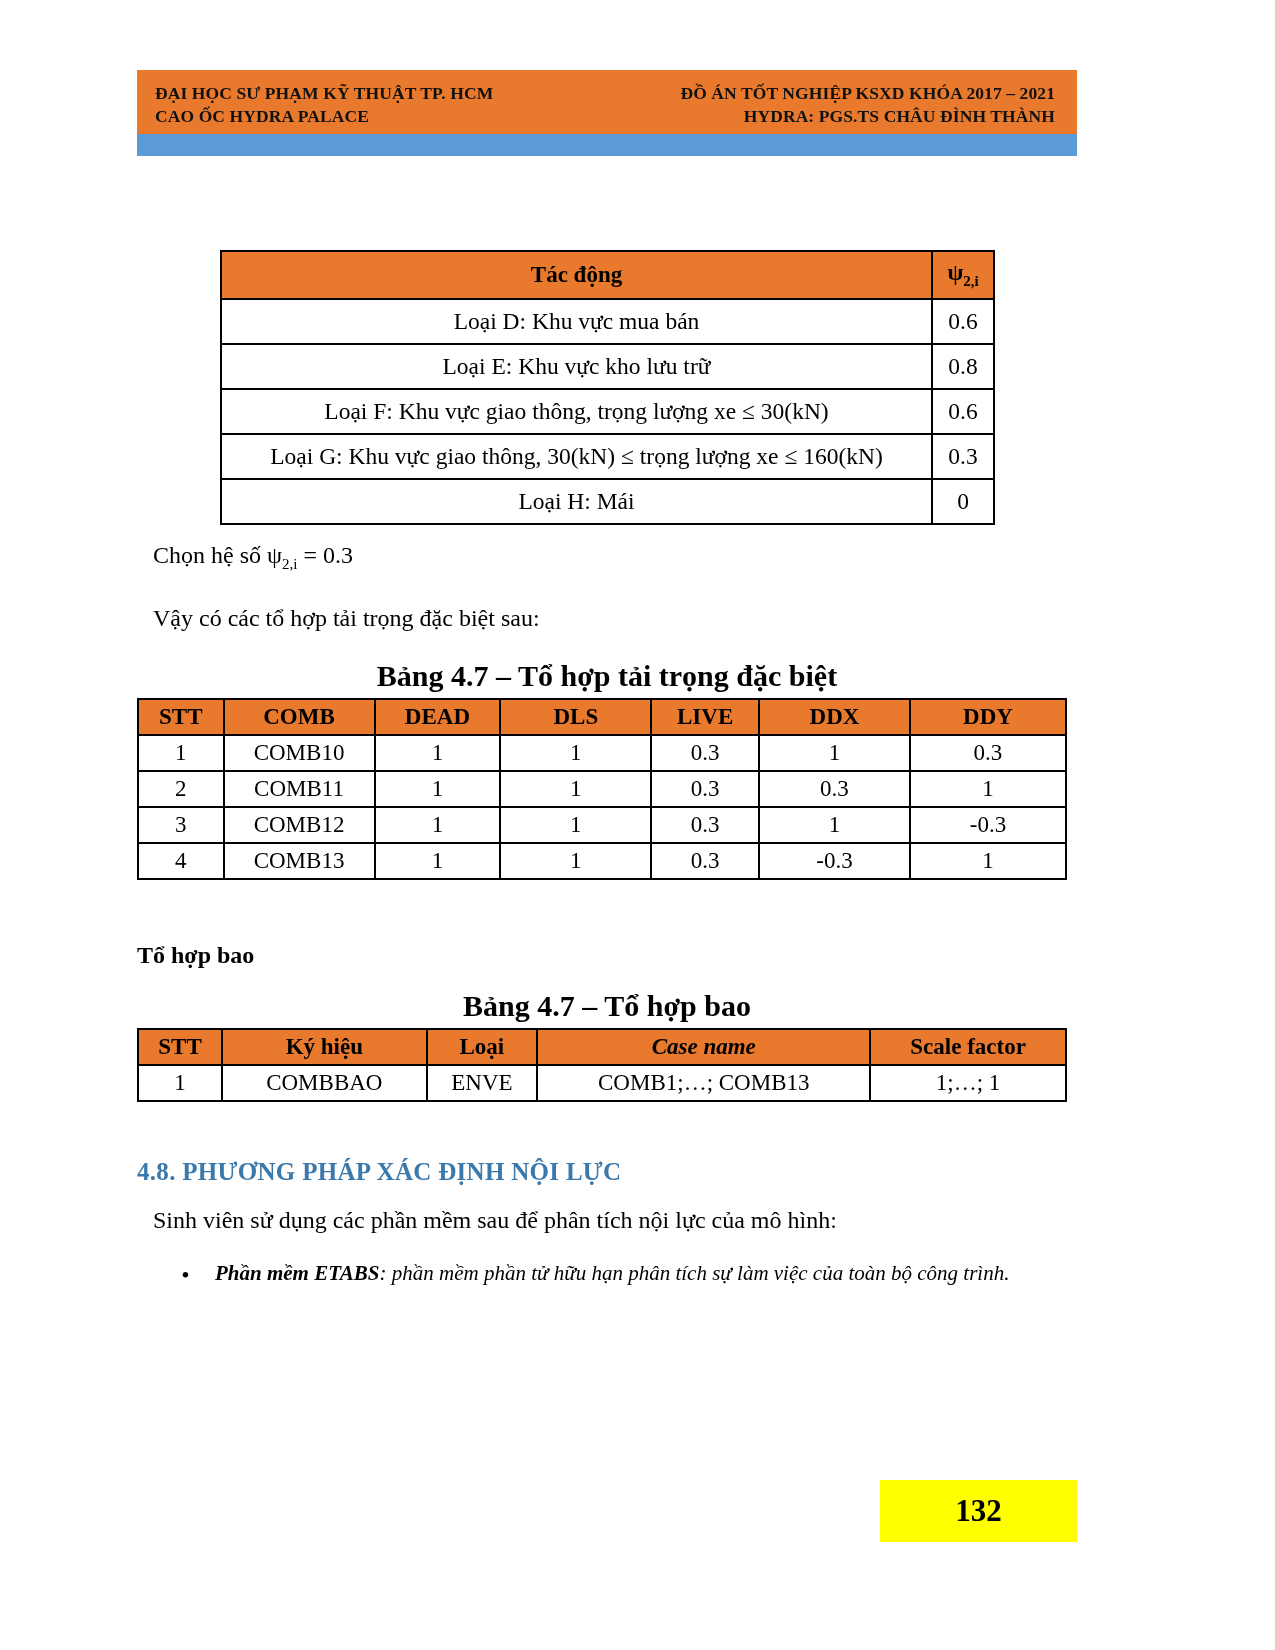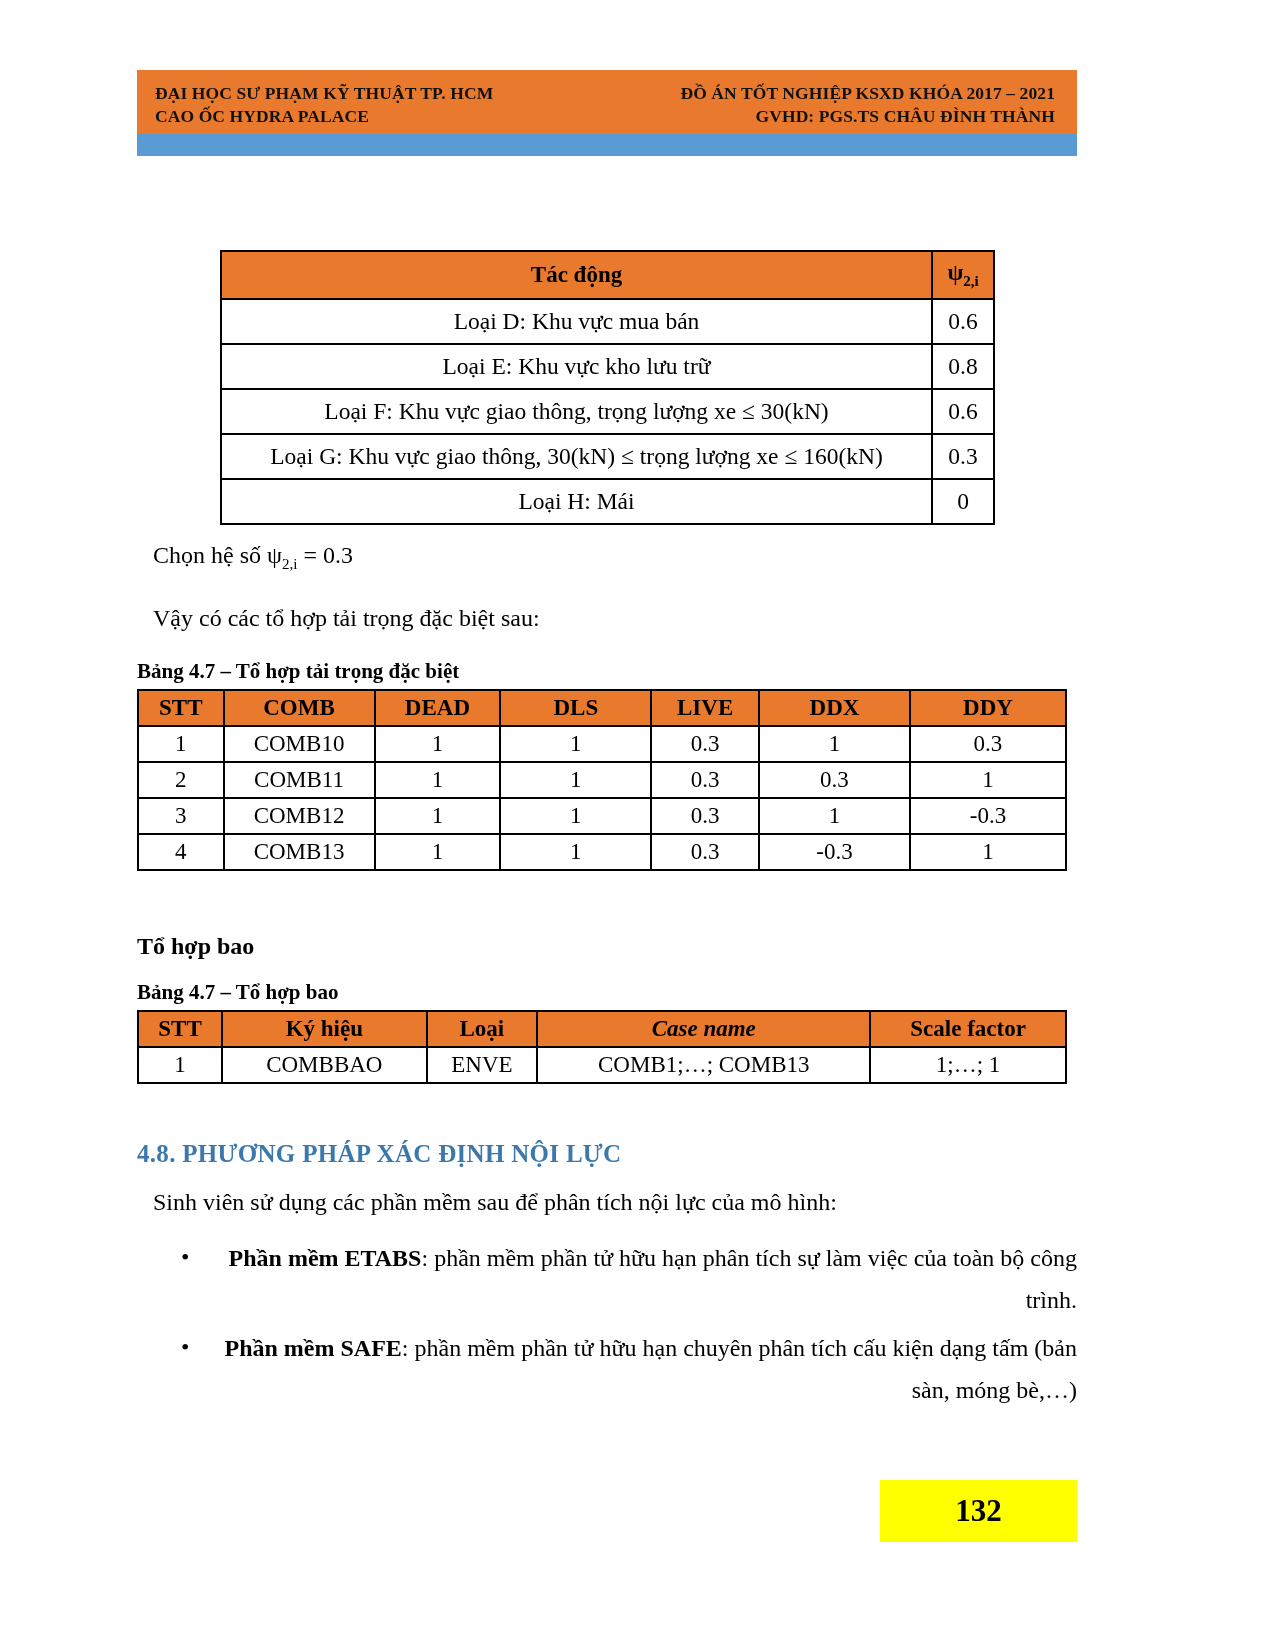--- a/index.html
+++ b/index.html
@@ -87,22 +87,23 @@
   .tbl-psi td.label-cell { text-align: center; font-size: 23.5px; padding: 8px 10px; }
   .tbl-psi td.val-cell { width: 62px; font-size: 23.5px; }
   .tbl-psi thead th.h-act { font-size: 23px; padding: 10px 6px; }
   .tbl-psi thead th.h-psi { width: 62px; }
 
   .psi-sym { font-style: normal; }
   .psi-sub { font-size: 15px; vertical-align: sub; }
 
   
   .tbl-caption {
-    font-weight: bold;
-    font-size: 21px;
+    text-align: center;
+    font-weight: bold;
+    font-size: 30px;
     margin: 0 0 5px 0;
     color: #000;
   }
 
   
   .tbl-comb { width: 930px; }
   .tbl-comb th, .tbl-comb td { padding: 7px 4px; }
   .tbl-comb .c-stt  { width: 85px; }
   .tbl-comb .c-comb { width: 150px; }
   .tbl-comb .c-dead { width: 125px; }
@@ -130,25 +131,26 @@
   }
 
   .bold-lead { font-weight: bold; }
 
   ul.bullets {
     margin: 14px 0 0 0;
     padding-left: 78px;
     list-style: none;
   }
   ul.bullets li {
-    font-size: 24px;
+    font-size: 21px;
     line-height: 1.75;
     position: relative;
     margin-bottom: 6px;
-    text-align: right;
+    text-align: left;
+    font-style: italic;
   }
   ul.bullets li::before {
     content: "\2022";
     position: absolute;
     left: -34px;
     top: -1px;
     font-size: 24px;
   }
 
   .sub-heading {
@@ -189,21 +191,21 @@
 
 <div class="page-header">
   <div class="header-band">
     <div class="hdr-row">
       <div class="hdr-left">
         <div>ĐẠI HỌC SƯ PHẠM KỸ THUẬT TP. HCM</div>
         <div>CAO ỐC HYDRA PALACE</div>
       </div>
       <div class="hdr-right">
         <div>ĐỒ ÁN TỐT NGHIỆP KSXD KHÓA 2017 – 2021</div>
-        <div>GVHD: PGS.TS CHÂU ĐÌNH THÀNH</div>
+        <div>HYDRA: PGS.TS CHÂU ĐÌNH THÀNH</div>
       </div>
     </div>
   </div>
   <div class="header-rule"></div>
 </div>
 
 <div class="content">
 
   <table class="doc-table tbl-psi">
     <thead>
@@ -324,23 +326,20 @@
     </table>
   </div>
 
   <div style="margin-top:56px;">
     <div class="sec-heading">4.8. PHƯƠNG PHÁP XÁC ĐỊNH NỘI LỰC</div>
     <p class="para">Sinh viên sử dụng các phần mềm sau để phân tích nội lực của mô hình:</p>
     <ul class="bullets">
       <li>
         <span class="bold-lead">Phần mềm ETABS</span><span>: phần mềm phần tử hữu hạn phân tích sự làm việc của toàn bộ công trình.</span>
       </li>
-      <li>
-        <span class="bold-lead">Phần mềm SAFE</span><span>: phần mềm phần tử hữu hạn chuyên phân tích cấu kiện dạng tấm (bản sàn, móng bè,…)</span>
-      </li>
     </ul>
   </div>
 
 </div>
 
 <div class="footer-rule"></div>
 <div class="page-num-box">
   <span class="page-num">132</span>
 </div>
 

